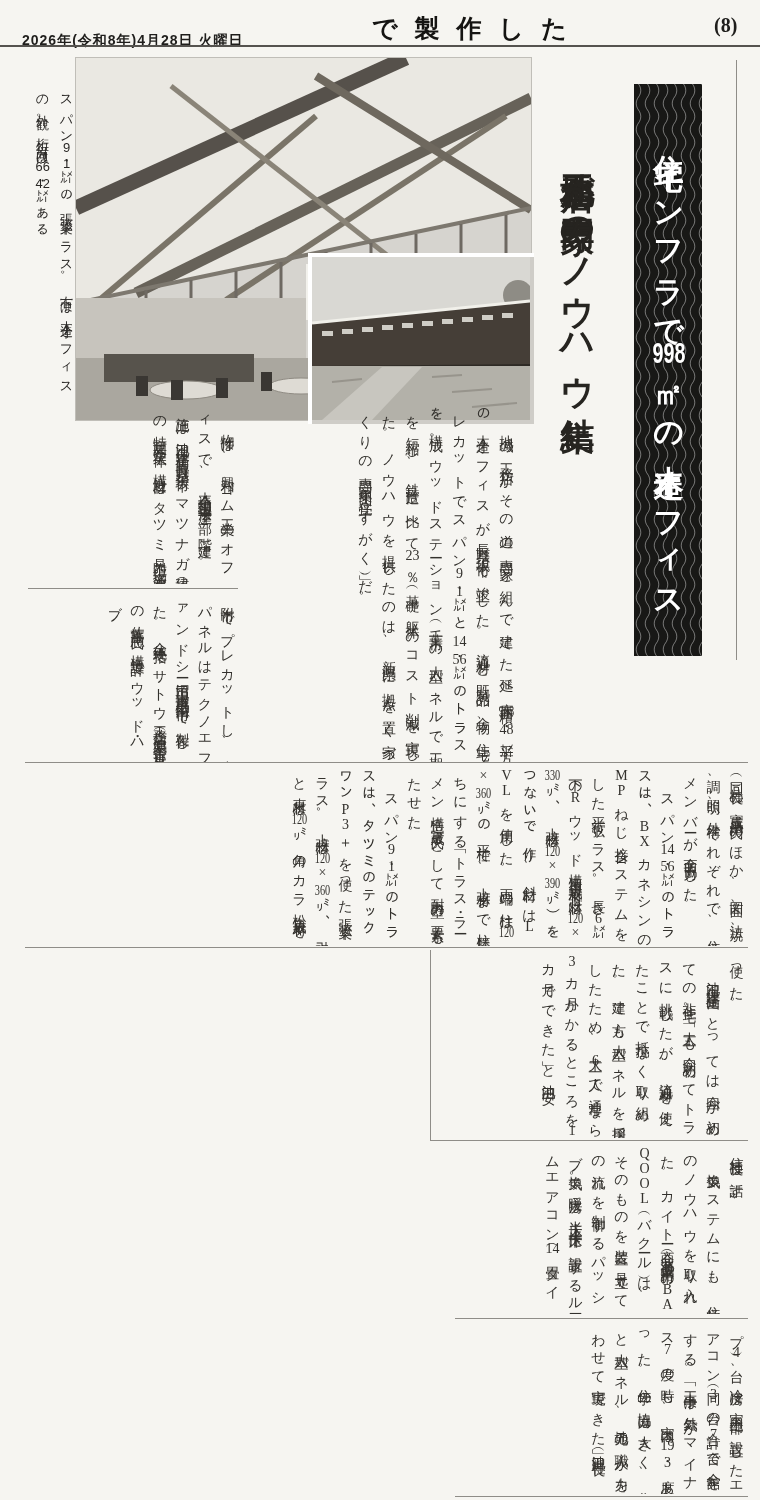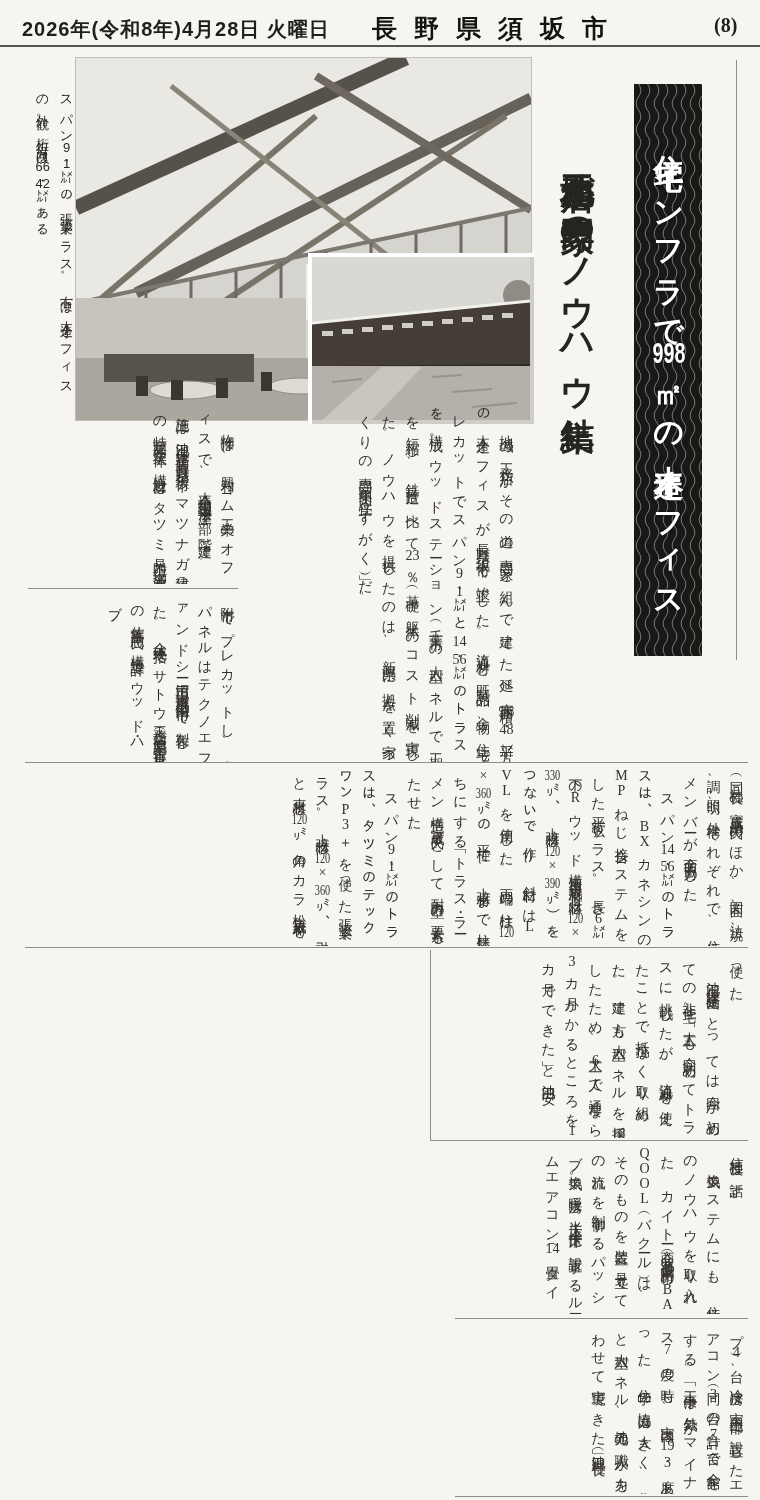--- a/index.html
+++ b/index.html
@@ -1,21 +1,21 @@
 <!DOCTYPE html>
 <html><head>
 <meta charset="utf-8">
 <style>
   html,body{margin:0;padding:0;background:#e8e7e3;}
   .page{position:relative;width:760px;height:1500px;margin:0 auto;background:#f6f5f1;
         font-family:"Liberation Serif","DejaVu Serif",serif;color:#2d2b28;overflow:hidden;}
   .abs{position:absolute;}
   
-  .hdr-date{left:22px;top:16px;font-family:"Liberation Sans","DejaVu Sans",sans-serif;
-            font-size:20px;font-weight:600;letter-spacing:1px;color:#1f1e1c;}
+  .hdr-date{left:22px;top:32px;font-family:"Liberation Sans","DejaVu Sans",sans-serif;
+            font-size:14px;font-weight:600;letter-spacing:1px;color:#1f1e1c;}
   .hdr-title{left:372px;top:12px;width:260px;font-size:25px;font-weight:700;
              letter-spacing:17px;color:#151412;white-space:nowrap;}
   .hdr-page{left:714px;top:14px;font-size:20px;font-weight:600;color:#1f1e1c;}
   .hdr-rule{left:0;top:45px;width:760px;height:2px;background:#55534f;}
   .rule{background:#8f8d88;}
   
   .vt{writing-mode:vertical-rl;text-orientation:mixed;position:absolute;overflow:hidden;
       word-break:break-all;}
   .tcy{text-combine-upright:all;}
   .lat{text-orientation:upright;letter-spacing:0;}
@@ -42,21 +42,21 @@
   .photo2{left:308px;top:253px;width:222px;height:167px;border-top:4px solid #ffffff;
           border-left:4px solid #ffffff;background:#cfcdc8;}
   svg{display:block;}
 </style>
 </head>
 <body>
 
 <div class="page">
 
   <div class="abs hdr-date">2026年(令和8年)4月28日 火曜日</div>
-  <div class="abs hdr-title">長野県須坂市</div>
+  <div class="abs hdr-title">で製作した</div>
   <div class="abs hdr-page">(8)</div>
   <div class="abs hdr-rule"></div>
   <div class="abs rule" style="left:736px;top:60px;width:1px;height:600px;"></div>
 
   <div class="abs photo1">
     <svg width="455" height="362" viewBox="0 0 455 362">
       <rect width="455" height="362" fill="#d6d4cf"></rect>
       <polygon points="0,0 455,0 455,150 0,245" fill="#eae8e2"></polygon>
       <line x1="0" y1="150" x2="330" y2="0" stroke="#56514b" stroke-width="15"></line>
       <line x1="60" y1="235" x2="455" y2="40" stroke="#676259" stroke-width="11"></line>

